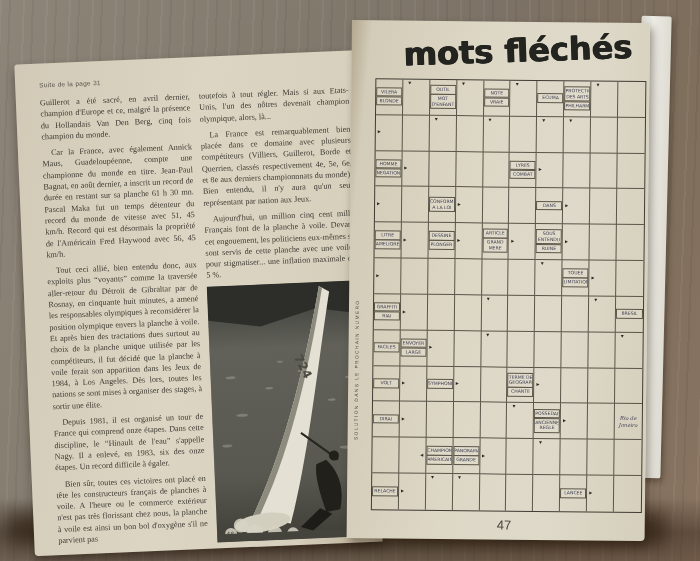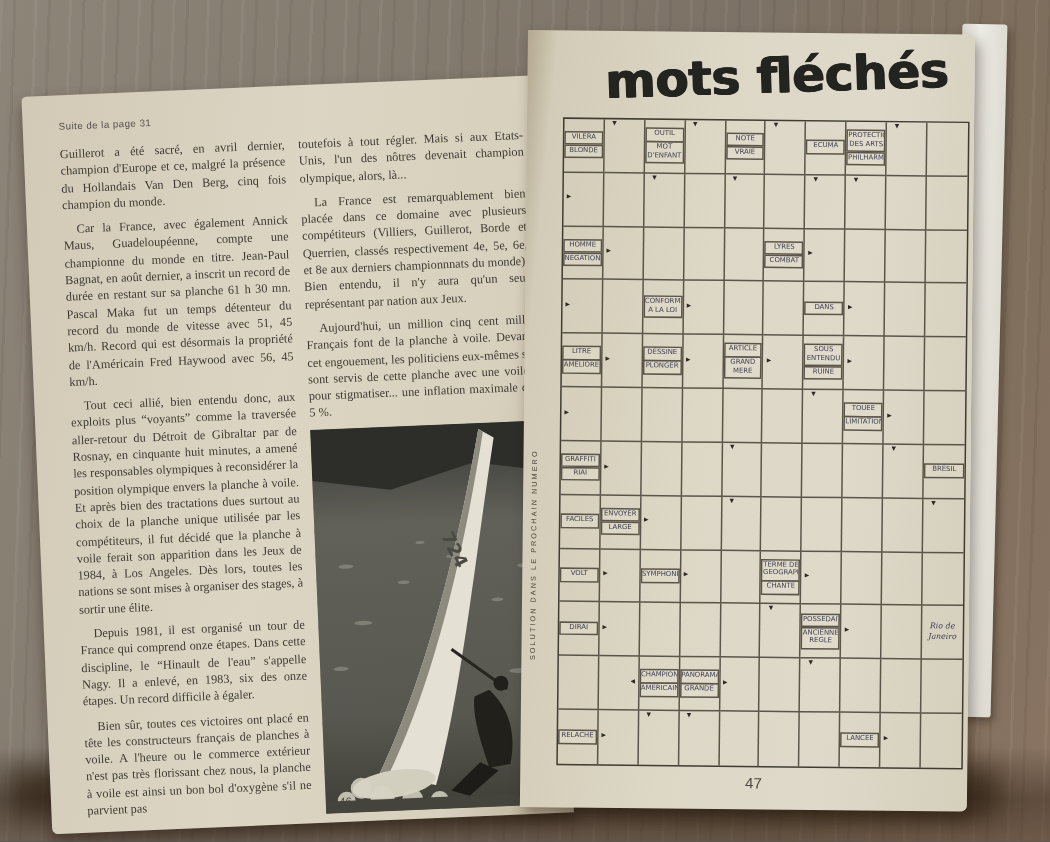--- a/index.html
+++ b/index.html
@@ -65,21 +65,21 @@
   .clue-stack{position:absolute;inset:0;display:flex;flex-direction:column;justify-content:center;z-index:2;}
   .clue-strip{border:0.5px solid #5a5548;font-size:4.6px;line-height:1.2;text-align:center;
     color:#3d3d52;text-transform:uppercase;padding:1px 0;overflow:hidden;
     font-family:"DejaVu Sans",sans-serif;background:rgba(228,222,206,.4);margin:-0.5px 0 0;}
   .clue-strip.cursive{font-family:"DejaVu Serif",serif;font-style:italic;text-transform:none;
     border:none;background:none;font-size:5.2px;}
   .arrow{position:absolute;font-size:5px;color:#2c2924;z-index:3;line-height:1;}
   .arrow.down{top:1px;left:4px;}
   .arrow.right{left:1px;top:42%;}
   .arrow.left{right:1px;top:42%;}
-  .pagenum-right{position:absolute;left:150px;top:496px;font-size:10px;color:#4a453d;}
+  .pagenum-right{position:absolute;left:150px;top:496px;font-size:13px;color:#4a453d;}
 </style>
 </head>
 <body>
 
 <div id="stage">
   <div class="wood"></div>
   <div class="under-shadow"></div>
   <div class="table-bottom-shade"></div>
 
   <div class="underpage-white"></div>

